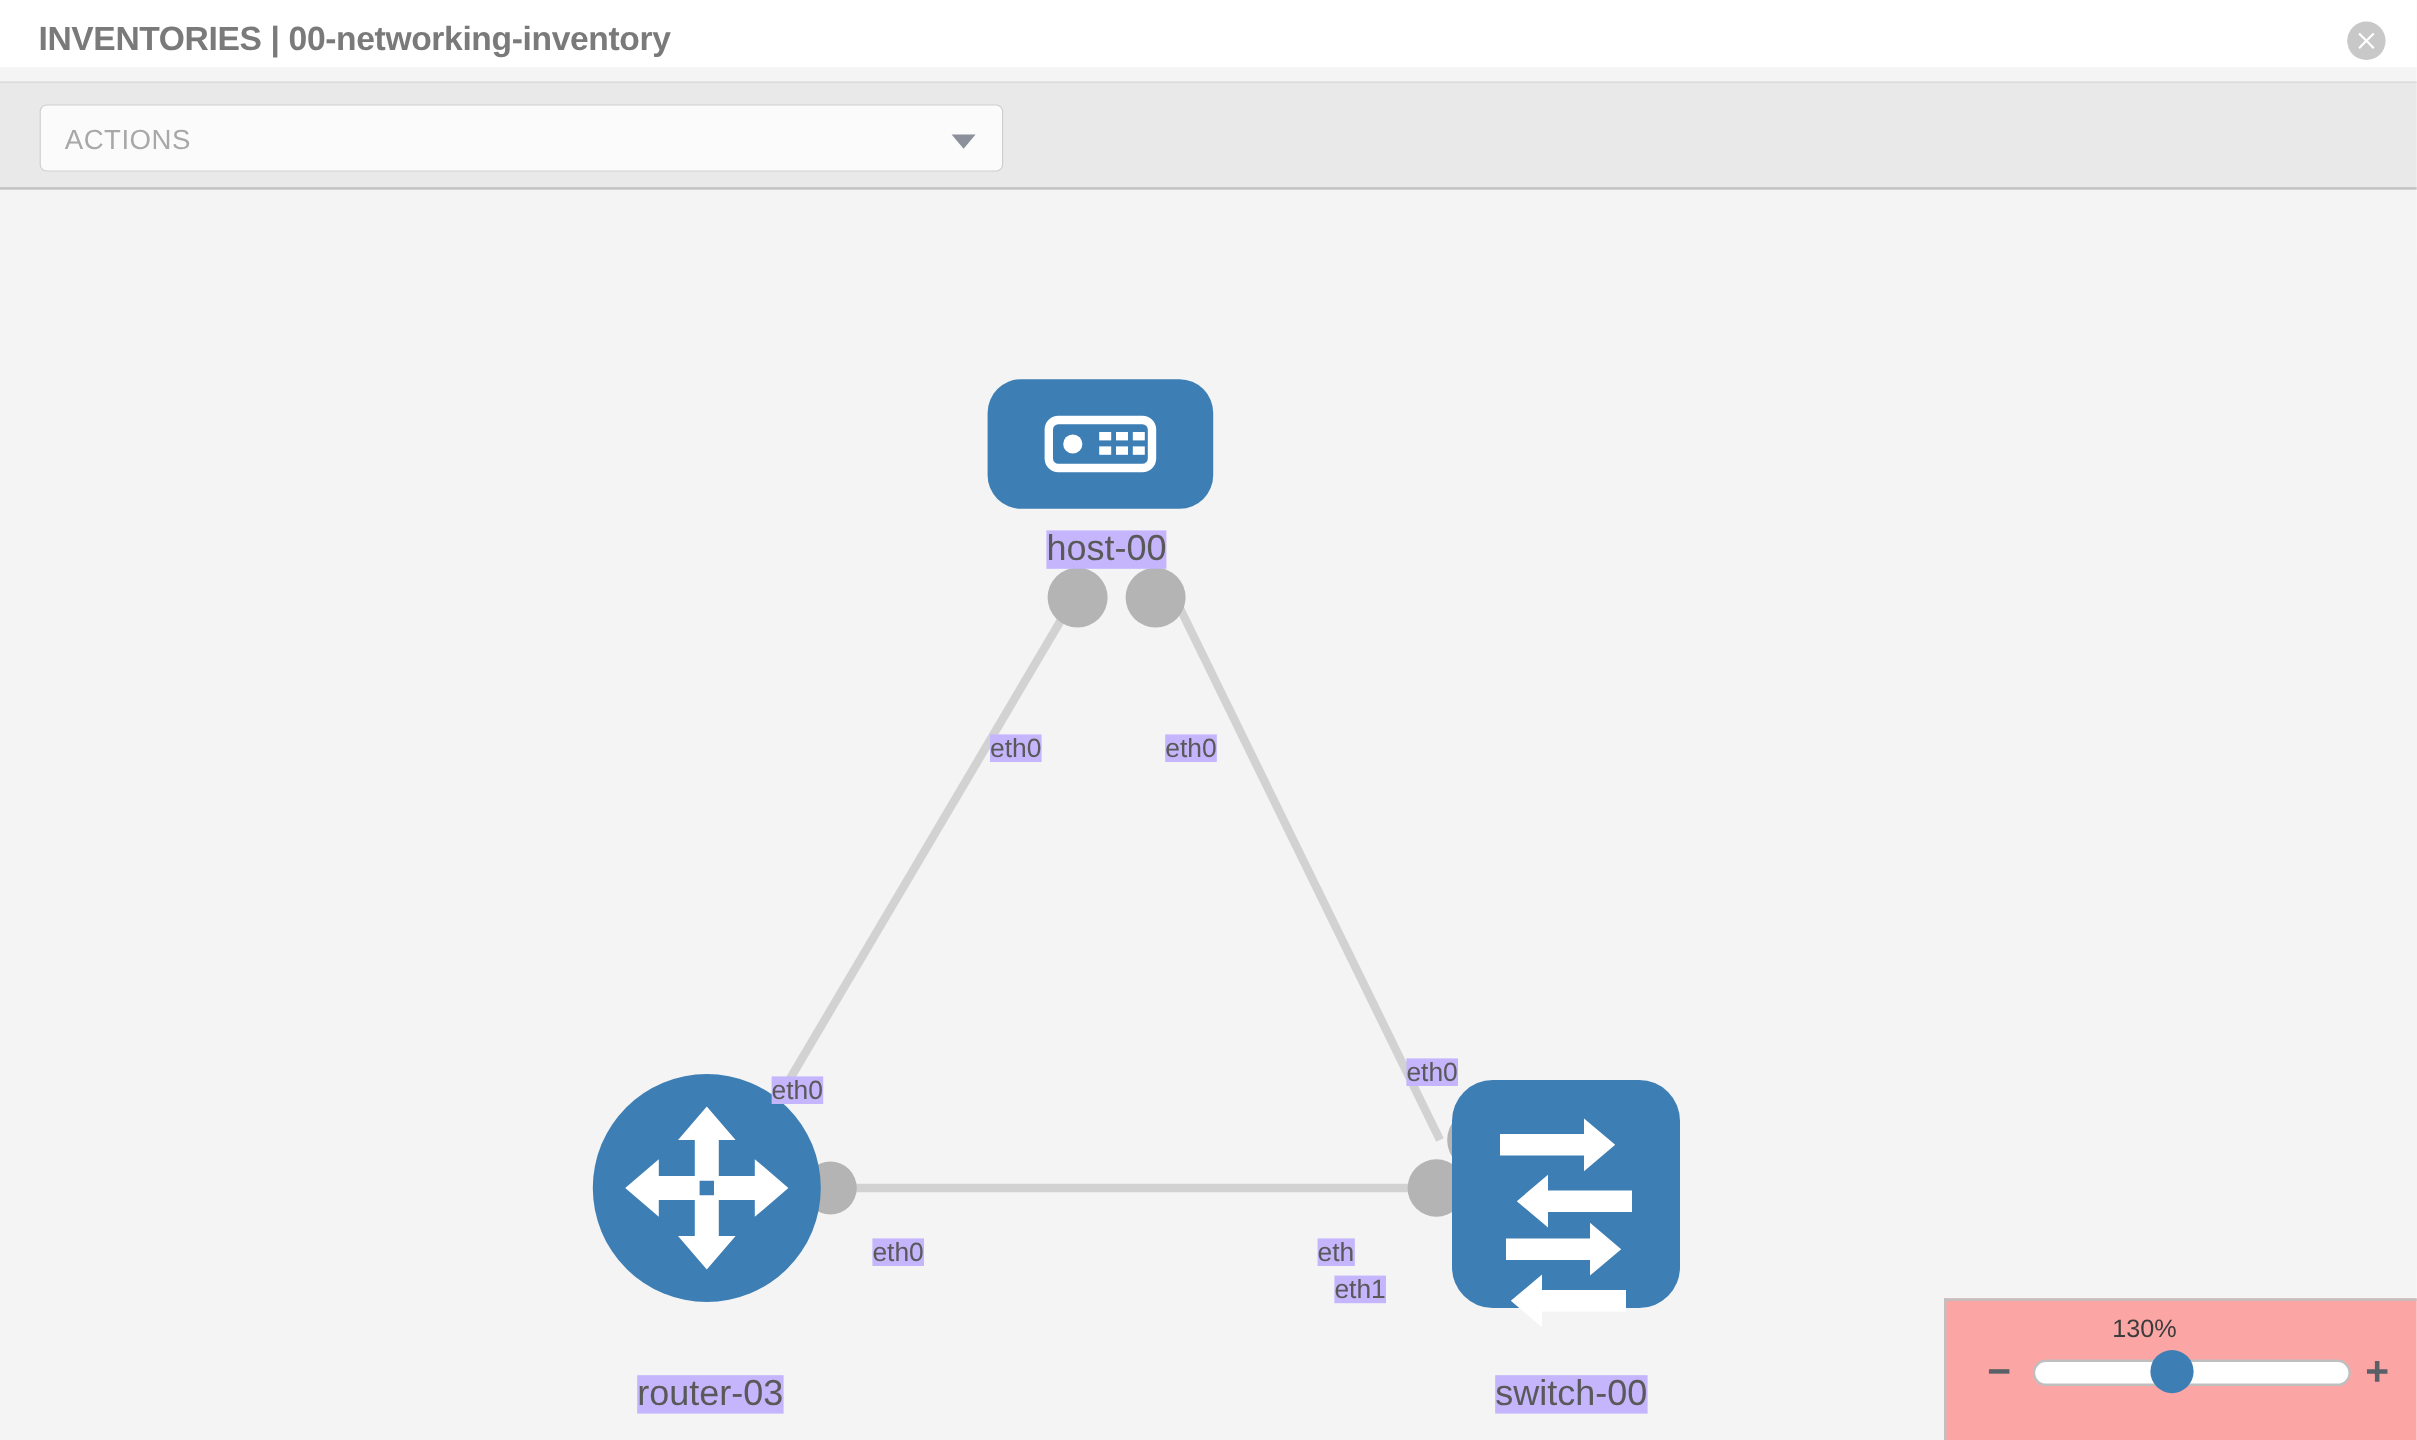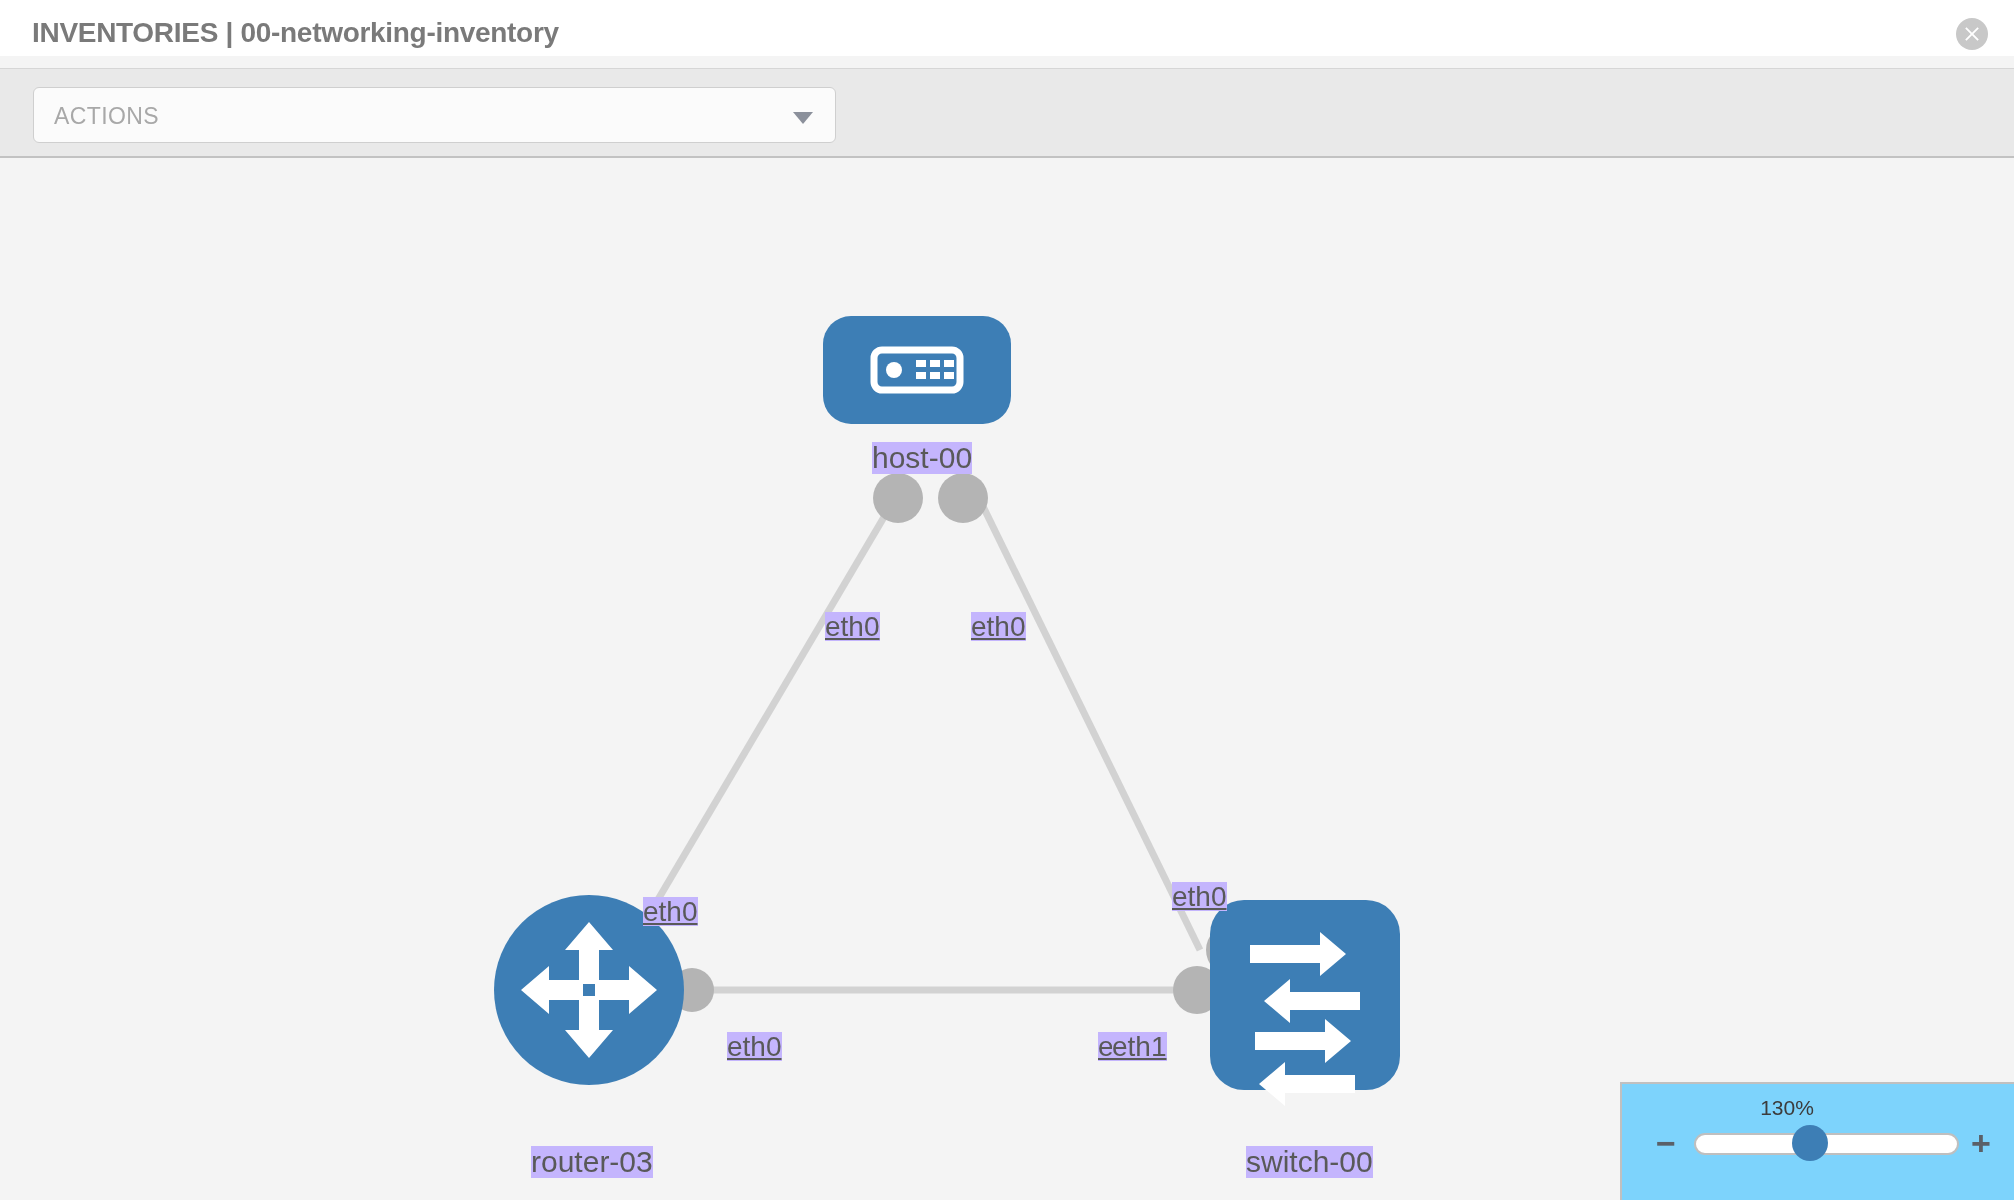--- a/index.html
+++ b/index.html
@@ -88,27 +88,27 @@
 
   
   .nlabel {
     position: absolute;
     background: #c4b5fd;
     color: #595959;
     white-space: nowrap;
     line-height: 1.05;
   }
   .node-name  { font-size: 30px; }
-  .iface      { font-size: 28px; text-decoration: underline; }
+  .iface      { font-size: 22px; }
 
   
   .zoom-panel {
     position: absolute; left: 1620px; top: 1082px;
     width: 394px; height: 118px;
-    background: #7dd3fc;
+    background: #fca5a5;
     border: 2px solid #c0c0c0;
     border-right: none; border-bottom: none;
   }
   .zoom-pct {
     position: absolute; top: 12px; left: 0; width: 330px;
     text-align: center;
     font-size: 21px; color: #3c3c3c;
   }
   .zoom-minus, .zoom-plus {
     position: absolute; top: 46px;
@@ -233,21 +233,21 @@
     <div class="nlabel iface" style="left:971px; top:452px;">eth0</div>
 
     <div class="nlabel iface" style="left:643px; top:737px;">eth0</div>
 
     <div class="nlabel iface" style="left:1172px; top:722px;">eth0</div>
 
     <div class="nlabel iface" style="left:727px; top:872px;">eth0</div>
 
     <div class="nlabel iface" style="left:1098px; top:872px;">eth</div>
 
-    <div class="nlabel iface" style="left:1112px; top:872px;">eth1</div>
+    <div class="nlabel iface" style="left:1112px; top:903px;">eth1</div>
   </div>
 
   <div class="zoom-panel">
     <div class="zoom-pct">130%</div>
     <div class="zoom-minus">−</div>
     <div class="zoom-track"></div>
     <div class="zoom-thumb"></div>
     <div class="zoom-plus">+</div>
   </div>
 

